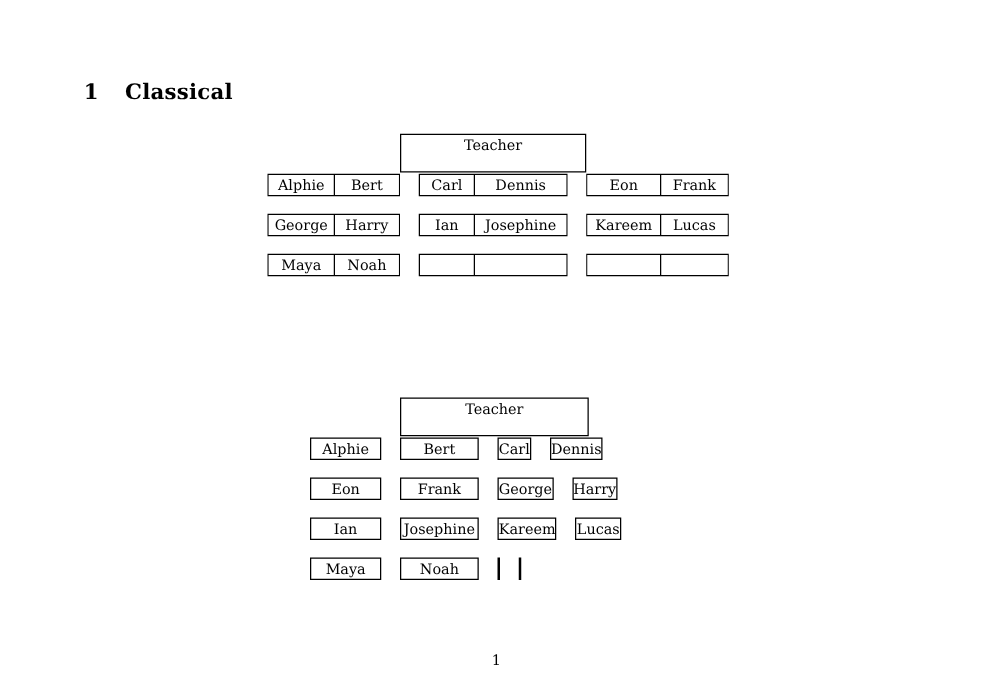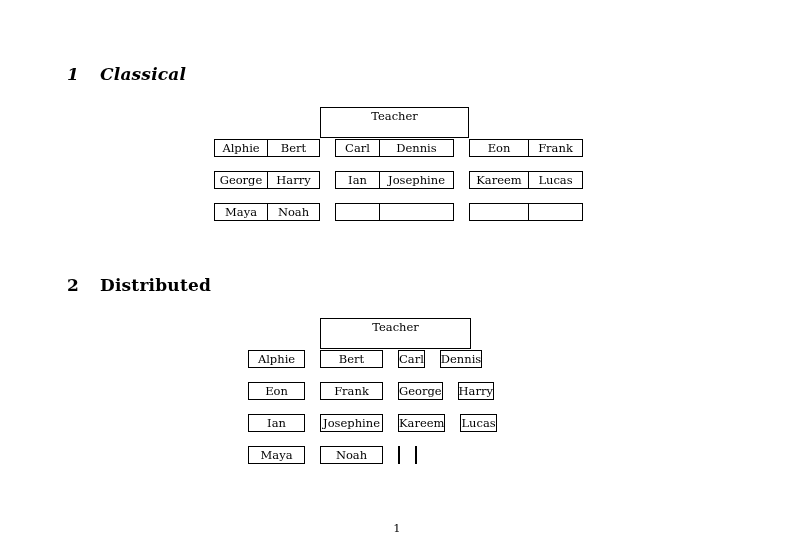--- a/index.html
+++ b/index.html
@@ -27,21 +27,21 @@
     font-weight: bold;
     font-size: 17px;
     letter-spacing: 0.2px;
     white-space: nowrap;
   }
   .section-heading .sec-num {
     display: inline-block;
     width: 33px;
   }
 
-  #sec1-heading { left: 67px; top: 64px; font-style: italic; }
+  #sec1-heading { left: 67px; top: 64px; }
   #sec2-heading { left: 67px; top: 275px; }
 
   
   .boxrow {
     position: absolute;
     display: flex;
     align-items: center;
   }
 
   .tbox {
@@ -192,23 +192,20 @@
       <div class="cell"></div>
       <div class="cell"></div>
     </div>
     <div class="gap"></div>
     <div class="group g3">
       <div class="cell"></div>
       <div class="cell"></div>
     </div>
   </div>
 
-  <div class="section-heading" id="sec2-heading">
-    <span class="sec-num">2</span><span>Distributed</span>
-  </div>
 
   <div class="teacher-box" id="sec2-teacher">Teacher</div>
 
   <div class="boxrow s2" id="s2r1">
     <div class="tbox">Alphie</div>
     <div class="c-gap1"></div>
     <div class="tbox">Bert</div>
     <div class="c-gap2"></div>
     <div class="tbox">Carl</div>
     <div class="c-gap3"></div>

